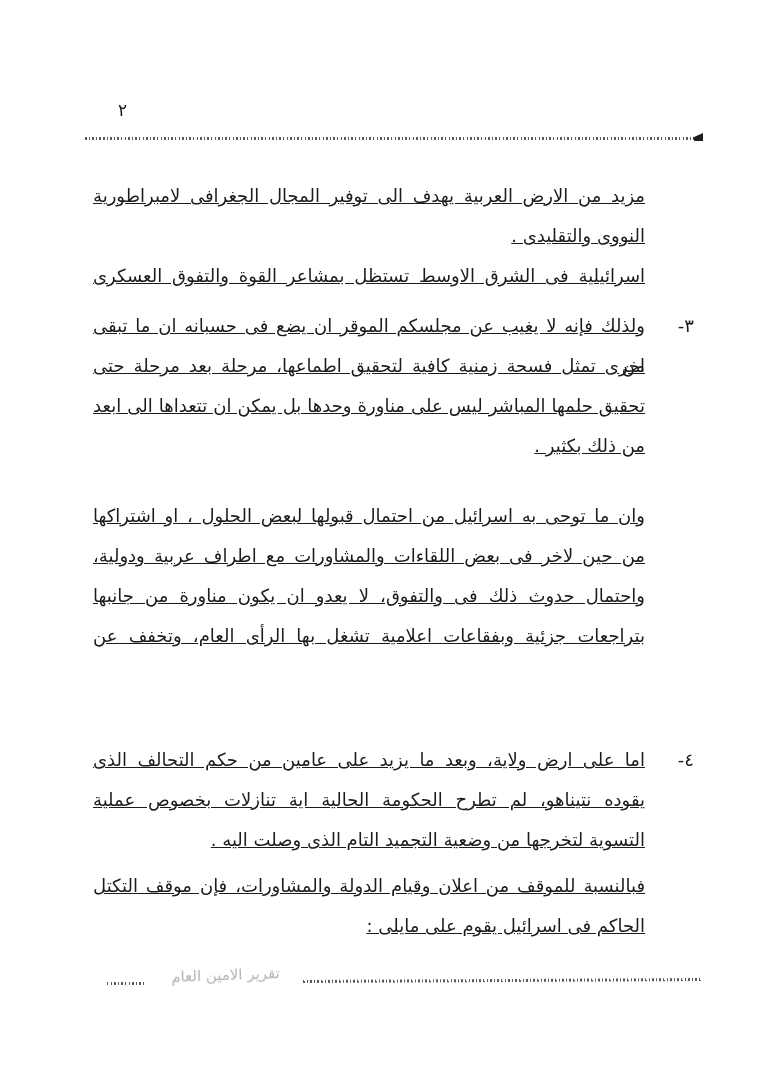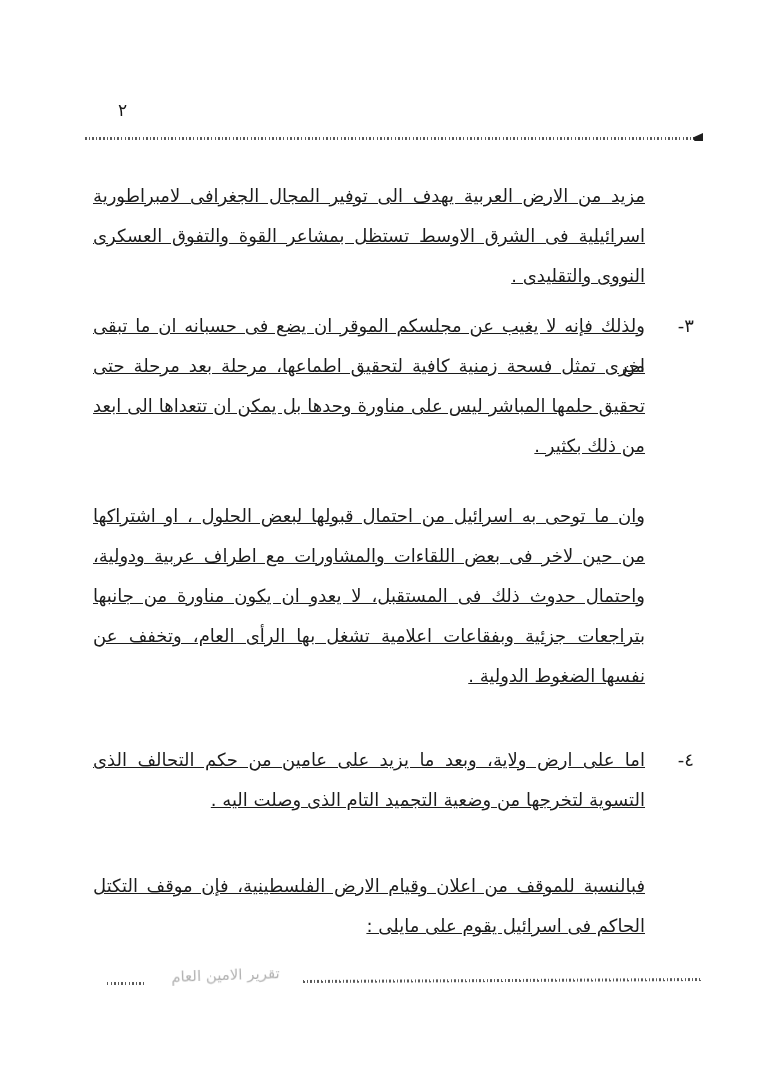--- a/index.html
+++ b/index.html
@@ -61,48 +61,48 @@
 
 <div class="page">
 
   <div class="page-number">٢</div>
 
   <div class="rule rule-top"></div>
   <div class="rule-end-mark"></div>
 
   <div class="para" style="top:176px;">
     <div class="line">مزيد من الارض العربية يهدف الى توفير المجال الجغرافى لامبراطورية</div>
+    <div class="line last">النووى والتقليدى .</div>
     <div class="line">اسرائيلية فى الشرق الاوسط تستظل بمشاعر القوة والتفوق العسكرى</div>
-    <div class="line last">النووى والتقليدى .</div>
   </div>
 
   <div class="para" style="top:306px;">
     <span class="marker">٣-</span>
     <div class="line">ولذلك فإنه لا يغيب عن مجلسكم الموقر ان يضع فى حسبانه ان ما تبقى من</div>
     <div class="line">اخرى تمثل فسحة زمنية كافية لتحقيق اطماعها، مرحلة بعد مرحلة حتى</div>
     <div class="line">تحقيق حلمها المباشر ليس على مناورة وحدها بل يمكن ان تتعداها الى ابعد</div>
     <div class="line last">من ذلك بكثير .</div>
   </div>
 
   <div class="para" style="top:496px;">
     <div class="line">وان ما توحى به اسرائيل من احتمال قبولها لبعض الحلول ، او اشتراكها</div>
     <div class="line">من حين لاخر فى بعض اللقاءات والمشاورات مع اطراف عربية ودولية،</div>
-    <div class="line">واحتمال حدوث ذلك فى المستقبل، لا يعدو ان يكون مناورة من جانبها</div>
+    <div class="line">واحتمال حدوث ذلك فى والتفوق، لا يعدو ان يكون مناورة من جانبها</div>
     <div class="line">بتراجعات جزئية وبفقاعات اعلامية تشغل بها الرأى العام، وتخفف عن</div>
-    <div class="line last">نفسها الضغوط الدولية .</div>
   </div>
 
   <div class="para" style="top:740px;">
     <span class="marker">٤-</span>
     <div class="line">اما على ارض ولاية، وبعد ما يزيد على عامين من حكم التحالف الذى</div>
+    <div class="line">يقوده نتيناهو، لم تطرح الحكومة الحالية اية تنازلات بخصوص عملية</div>
     <div class="line last">التسوية لتخرجها من وضعية التجميد التام الذى وصلت اليه .</div>
   </div>
 
   <div class="para" style="top:866px;">
-    <div class="line">فبالنسبة للموقف من اعلان وقيام الارض الفلسطينية، فإن موقف التكتل</div>
+    <div class="line">فبالنسبة للموقف من اعلان وقيام الدولة والمشاورات، فإن موقف التكتل</div>
     <div class="line last">الحاكم فى اسرائيل يقوم على مايلى :</div>
   </div>
 
   <div class="rule rule-bottom-left"></div>
   <div class="footer-stamp">تقرير الامين العام</div>
   <div class="rule rule-bottom-right"></div>
 
 </div>
 
 </body></html>

